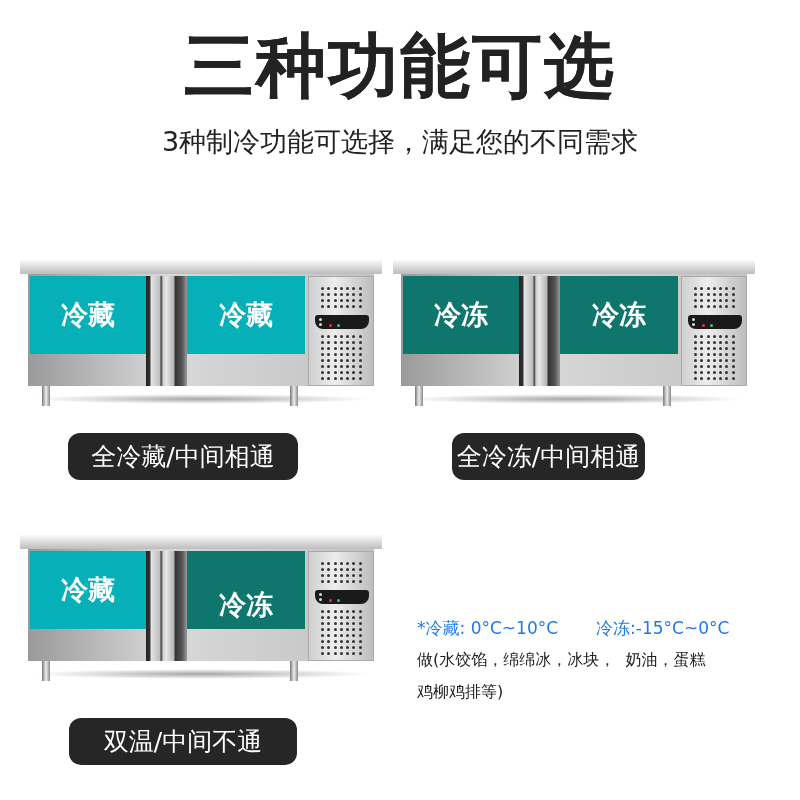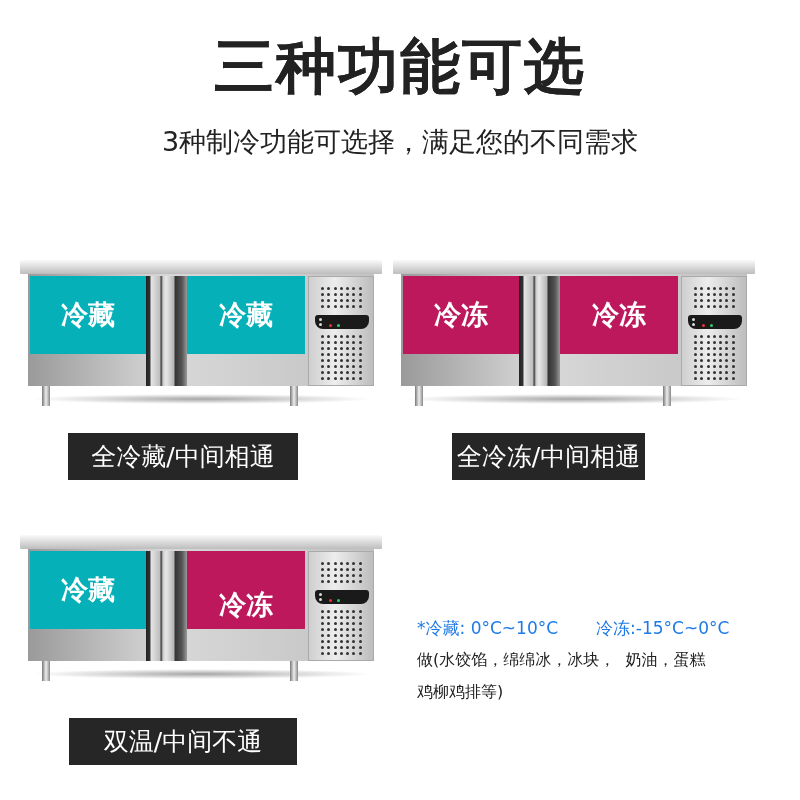--- a/index.html
+++ b/index.html
@@ -1,49 +1,49 @@
 <!DOCTYPE html>
 <html><head>
 <meta charset="utf-8">
 <style>
   html, body { margin:0; padding:0; }
   body { width:800px; height:800px; background:#ffffff; position:relative; overflow:hidden;
          font-family: "DejaVu Sans", "Liberation Sans", sans-serif; }
   .title { position:absolute; left:0; top:22px; width:800px; text-align:center;
-           font-size:60px; font-weight:bold; letter-spacing:2px; line-height:88px;
+           font-size:70px; font-weight:bold; letter-spacing:2px; line-height:88px;
            color:#222; background:linear-gradient(#2a2a2a,#111); -webkit-background-clip:text; }
   .subtitle { position:absolute; left:0; top:122px; width:800px; text-align:center;
               font-size:27px; color:#222; line-height:40px; }
 
   .fridge { position:absolute; width:362px; height:160px; }
   .fridge .top { position:absolute; left:0; top:8px; width:362px; height:14px;
                  background:linear-gradient(#fafafa,#d5d5d5 60%,#bdbdbd); border-radius:1px; }
   .fridge .body { position:absolute; left:8px; top:22px; width:346px; height:112px;
                   background:linear-gradient(90deg,#9a9a9a,#d8d8d8 40%,#c2c2c2); }
   .fridge .door { position:absolute; top:24px; height:78px; display:flex; align-items:center;
                   justify-content:center; color:#fff; font-size:27px; font-weight:bold; }
   .fridge .door.teal { background:#06b0b8; }
-  .fridge .door.blue { background:#be185d; }
+  .fridge .door.blue { background:#0f766e; }
   .fridge .door.left { left:10px; width:116px; }
   .fridge .door.right { left:167px; width:118px; }
   .fridge .gap { position:absolute; left:126px; top:24px; width:41px; height:110px;
                  background:linear-gradient(90deg,#222 0,#333 4px,#e6e6e6 5px,#bcbcbc 14px,#333 15px,#ccc 17px,#e8e8e8 20px,#b4b4b4 28px,#333 29px,#555 36px,#999 41px); }
   .fridge .panel { position:absolute; left:288px; top:24px; width:66px; height:110px;
                    background:linear-gradient(90deg,#cfcfcf,#ededed 40%,#bdbdbd); border:1px solid #aaa; box-sizing:border-box; }
   .dots { position:absolute; left:12px; width:44px; display:grid; grid-template-columns:repeat(7,1fr); row-gap:3px; }
   .dots span { width:3px; height:3px; background:#333; border-radius:50%; }
   .ctrl { position:absolute; left:6px; top:38px; width:54px; height:14px; background:#1a1a1a;
           border-radius:3px 3px 8px 8px; }
   .ctrl i { position:absolute; width:3px; height:3px; border-radius:50%; }
   .leg { position:absolute; top:134px; width:8px; height:20px;
          background:linear-gradient(90deg,#777,#eee 50%,#888); }
   .shadow { position:absolute; left:10px; top:142px; width:342px; height:10px;
             background:radial-gradient(ellipse at center,rgba(0,0,0,.35),rgba(0,0,0,0) 70%); }
 
-  .badge { position:absolute; height:47px; background:#262626; border-radius:0; color:#fff;
+  .badge { position:absolute; height:47px; background:#262626; border-radius:12px; color:#fff;
            font-size:25px; display:flex; align-items:center; justify-content:center; }
 
   .notes { position:absolute; left:417px; top:592px; width:370px; font-size:16px; color:#222; line-height:32px; }
   .notes .blue { color:#1e7ae6; font-size:17px;margin-top:20px; }
   .notes .blue span + span { margin-left:38px; }
 </style>
 </head>
 <body>
 
 <div class="title">三种功能可选</div>

